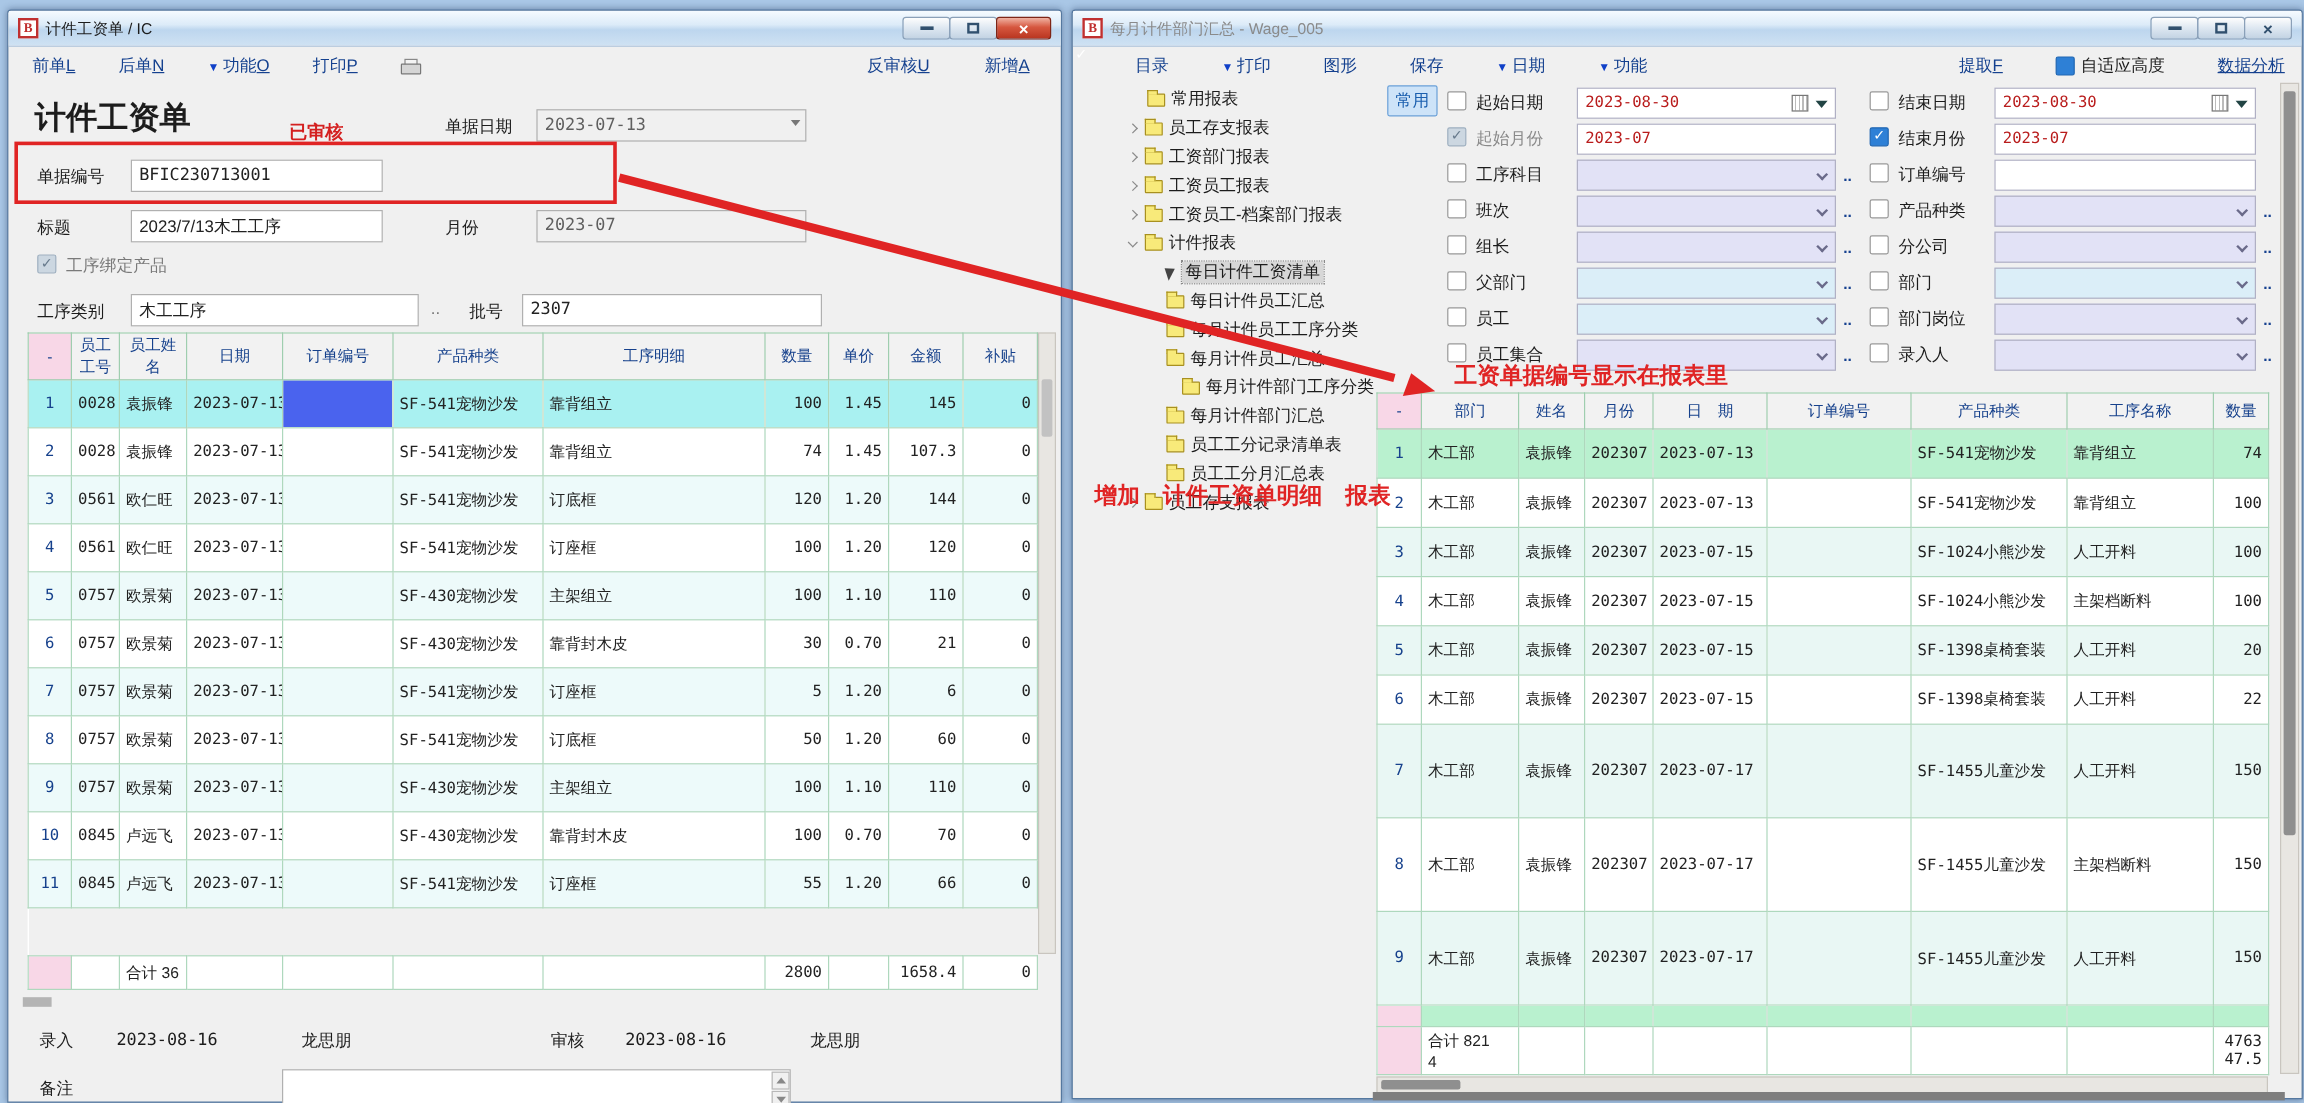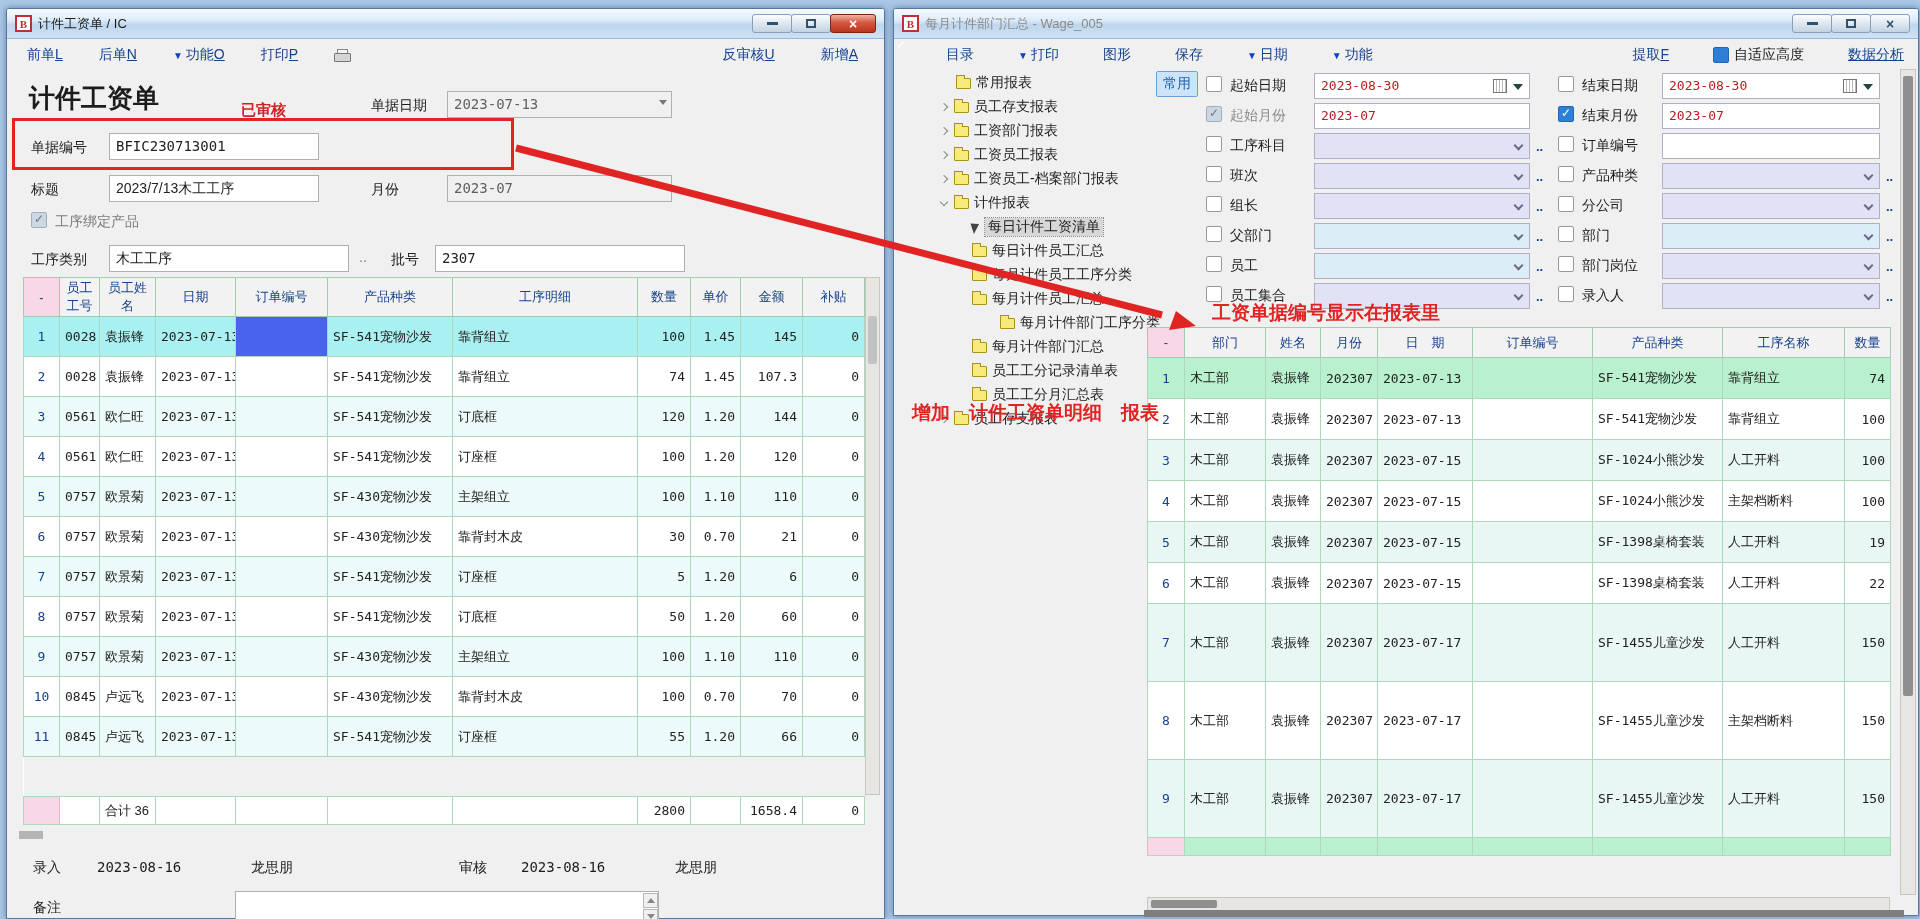--- a/index.html
+++ b/index.html
@@ -484,21 +484,21 @@
         <span>每日计件员工汇总</span>
       </div>
     <div class="titem" style="left:42px; top:254px;">
         <span class="fold"></span>
         <span>每月计件员工工序分类</span>
       </div>
     <div class="titem" style="left:42px; top:278px;">
         <span class="fold"></span>
         <span>每月计件员工汇总</span>
       </div>
-    <div class="titem" style="left:54px; top:302px;padding-left:16px;">
+    <div class="titem" style="left:39px; top:302px;padding-left:16px;">
         <span class="fold"></span>
         <span>每月计件部门工序分类</span>
       </div>
     <div class="titem" style="left:42px; top:326px;">
         <span class="fold"></span>
         <span>每月计件部门汇总</span>
       </div>
     <div class="titem" style="left:42px; top:350px;">
         <span class="fold"></span>
         <span>员工工分记录清单表</span>
@@ -707,21 +707,21 @@
 
         <tr>
           <td class="idx">5</td>
           <td>木工部</td>
           <td>袁振锋</td>
           <td class="m">202307</td>
           <td class="m">2023-07-15</td>
           <td></td>
           <td class="m">SF-1398桌椅套装</td>
           <td>人工开料</td>
-          <td class="r">19</td>
+          <td class="r">20</td>
         </tr>
 
         <tr>
           <td class="idx">6</td>
           <td>木工部</td>
           <td>袁振锋</td>
           <td class="m">202307</td>
           <td class="m">2023-07-15</td>
           <td></td>
           <td class="m">SF-1398桌椅套装</td>
@@ -769,20 +769,33 @@
       <tr class="fill">
         <td></td>
           <td></td>
           <td></td>
           <td></td>
           <td></td>
           <td></td>
           <td></td>
           <td></td>
           <td></td>
+      </tr>
+      <tr class="trow">
+        <td></td>
+        <td class="preline">合计 821
+4</td>
+        <td></td>
+        <td></td>
+        <td></td>
+        <td></td>
+        <td></td>
+        <td></td>
+        <td class="r preline">4763
+47.5</td>
       </tr>
     </tbody>
   </table>
 
   <div class="scroll-track" style="left:1006px; top:60px; width:16px; height:826px;">
     <div class="scroll-thumb" style="left:2px; top:6px; width:10px; height:620px;"></div>
   </div>
   <div class="scroll-track" style="left:253px; top:888px; width:743px; height:14px;">
     <div class="scroll-thumb" style="left:3px; top:2px; width:66px; height:8px;"></div>
   </div>

